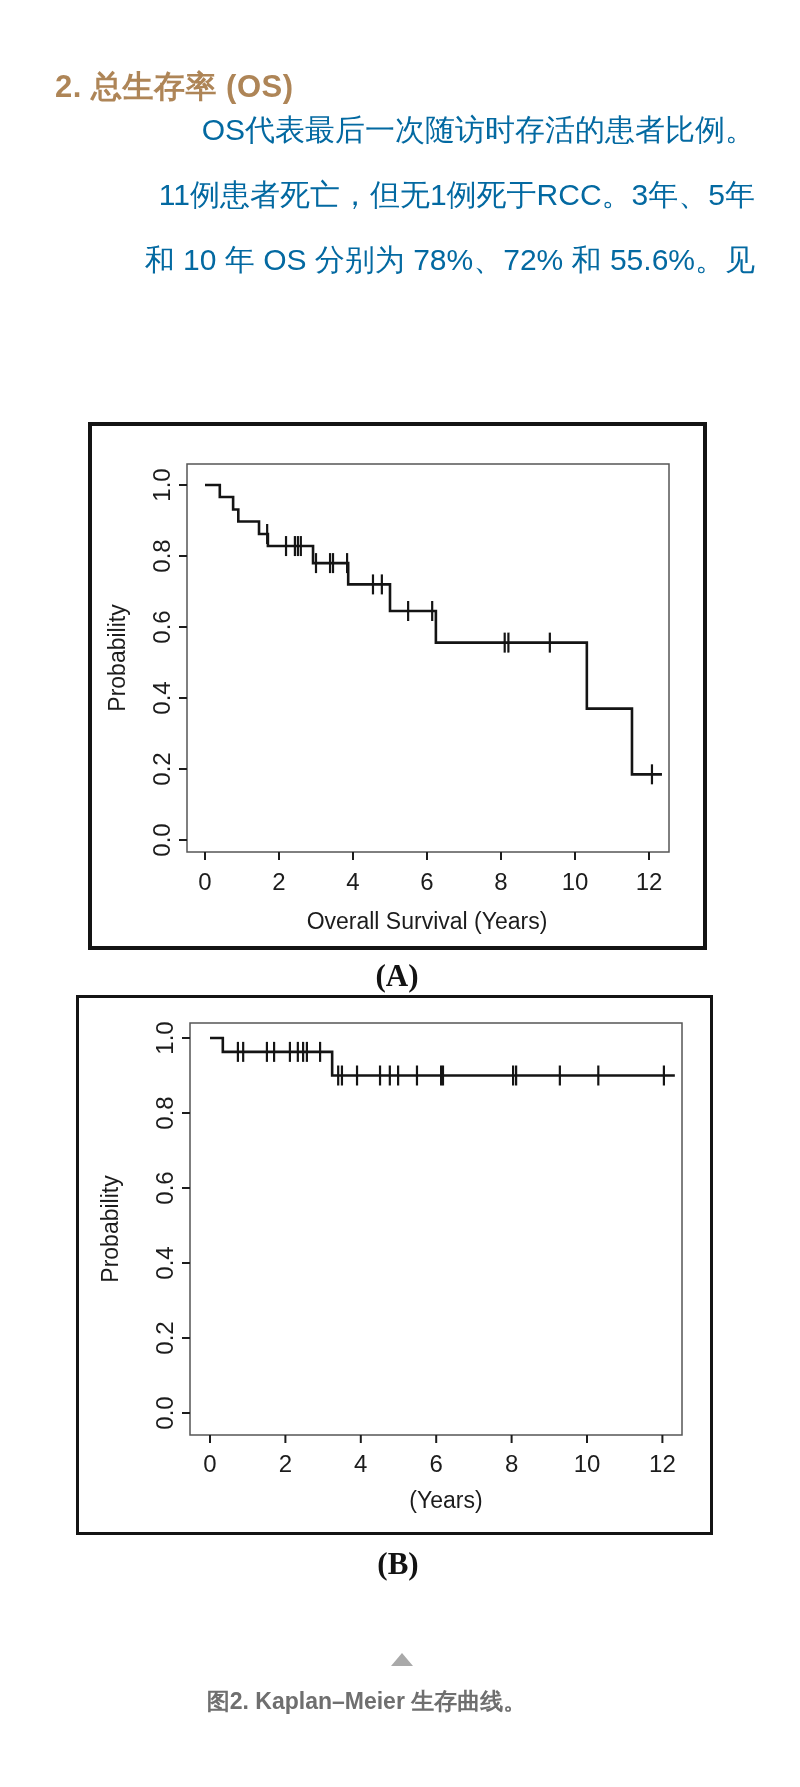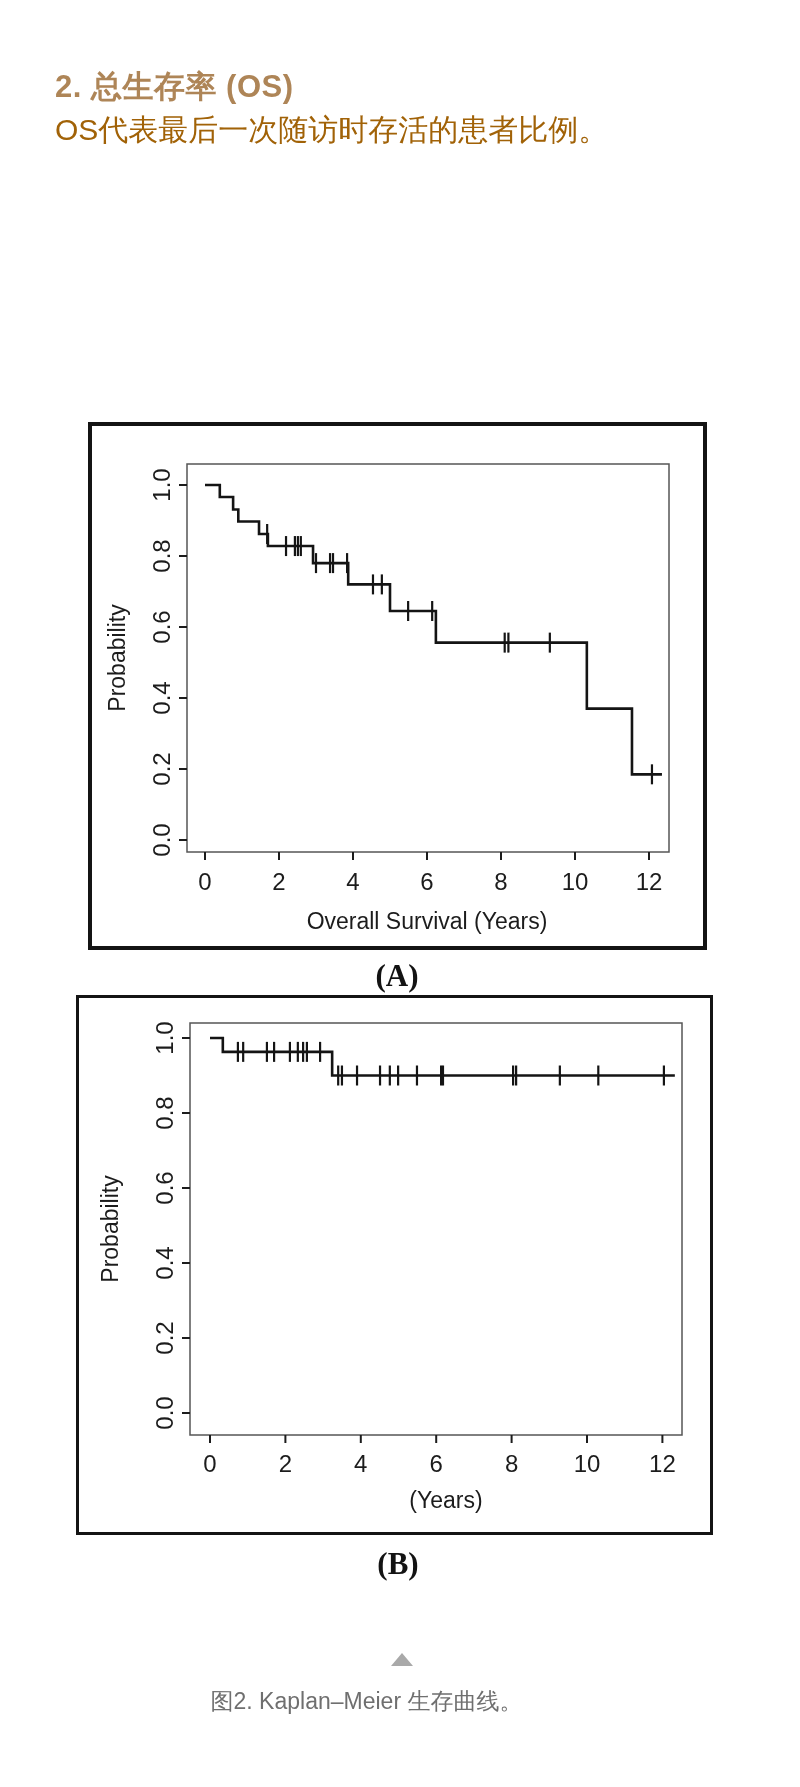--- a/index.html
+++ b/index.html
@@ -9,21 +9,21 @@
     background:#ffffff;
     font-family:"Liberation Sans","DejaVu Sans",sans-serif;
     overflow:hidden;
   }
   .heading{
     position:absolute;left:55px;top:34px;
     font-size:31px;font-weight:700;letter-spacing:0.5px;margin-top:32px;
   }
   .para{
     position:absolute;left:55px;top:97px;width:700px;
-    font-size:30px;line-height:65px;color:#a16207;
+    font-size:30px;line-height:65px;color:#0369a1;text-align:right;
   }
   .chart-frame{
     position:absolute;box-sizing:border-box;background:#ffffff;
   }
   .frame-a{left:88px;top:422px;width:619px;height:528px;border:4px solid #141414;}
   .frame-b{left:76px;top:995px;width:637px;height:540px;border:3px solid #141414;}
   .panel-label{
     position:absolute;text-align:center;
     font-family:"Liberation Serif","DejaVu Serif",serif;
     font-weight:700;font-size:31px;color:#131313;
@@ -48,20 +48,22 @@
 </style>
 </head>
 <body>
 
 <div class="page">
 
   <h2 class="heading" style="color: rgb(174, 133, 87);">2. 总生存率 (OS)</h2>
 
   <div class="para">
     <div>OS代表最后一次随访时存活的患者比例。</div>
+    <div>11例患者死亡，但无1例死于RCC。3年、5年</div>
+    <div>和 10 年 OS 分别为 78%、72% 和 55.6%。见</div>
   </div>
 
   <div class="chart-frame frame-a">
     <svg id="svg-a" viewBox="0 0 611 520" width="611" height="520">
         <rect x="95" y="38" width="482" height="388" fill="none" stroke="#565656" stroke-width="1.5"></rect>
         <line x1="95" x2="87" y1="414" y2="414" stroke="#1c1c1c" stroke-width="2"></line>
         <text x="72" y="414" text-anchor="middle" dominant-baseline="middle" font-size="24" fill="#1c1c1c" transform="rotate(-90 72 414)">0.0</text>
         <line x1="95" x2="87" y1="343" y2="343" stroke="#1c1c1c" stroke-width="2"></line>
         <text x="72" y="343" text-anchor="middle" dominant-baseline="middle" font-size="24" fill="#1c1c1c" transform="rotate(-90 72 343)">0.2</text>
         <line x1="95" x2="87" y1="272" y2="272" stroke="#1c1c1c" stroke-width="2"></line>
@@ -166,17 +168,17 @@
         <line x1="519.3100000000001" x2="519.3100000000001" y1="67.5" y2="87.5" stroke="#141414" stroke-width="2.2"></line>
         <line x1="584.908" x2="584.908" y1="67.5" y2="87.5" stroke="#141414" stroke-width="2.2"></line>
       </svg>
   </div>
   <div class="panel-label label-b">(B)</div>
 
   <div class="back-top">
     <span class="tri" style="border-bottom-color: rgb(169, 169, 169);"></span>
   </div>
 
-  <div class="caption" style="color: rgb(111, 111, 111);">
+  <div class="caption" style="color: rgb(111, 111, 111); font-weight: bold;">
     <div>图2. Kaplan–Meier 生存曲线。</div>
   </div>
 
 </div>
 
 </body></html>

